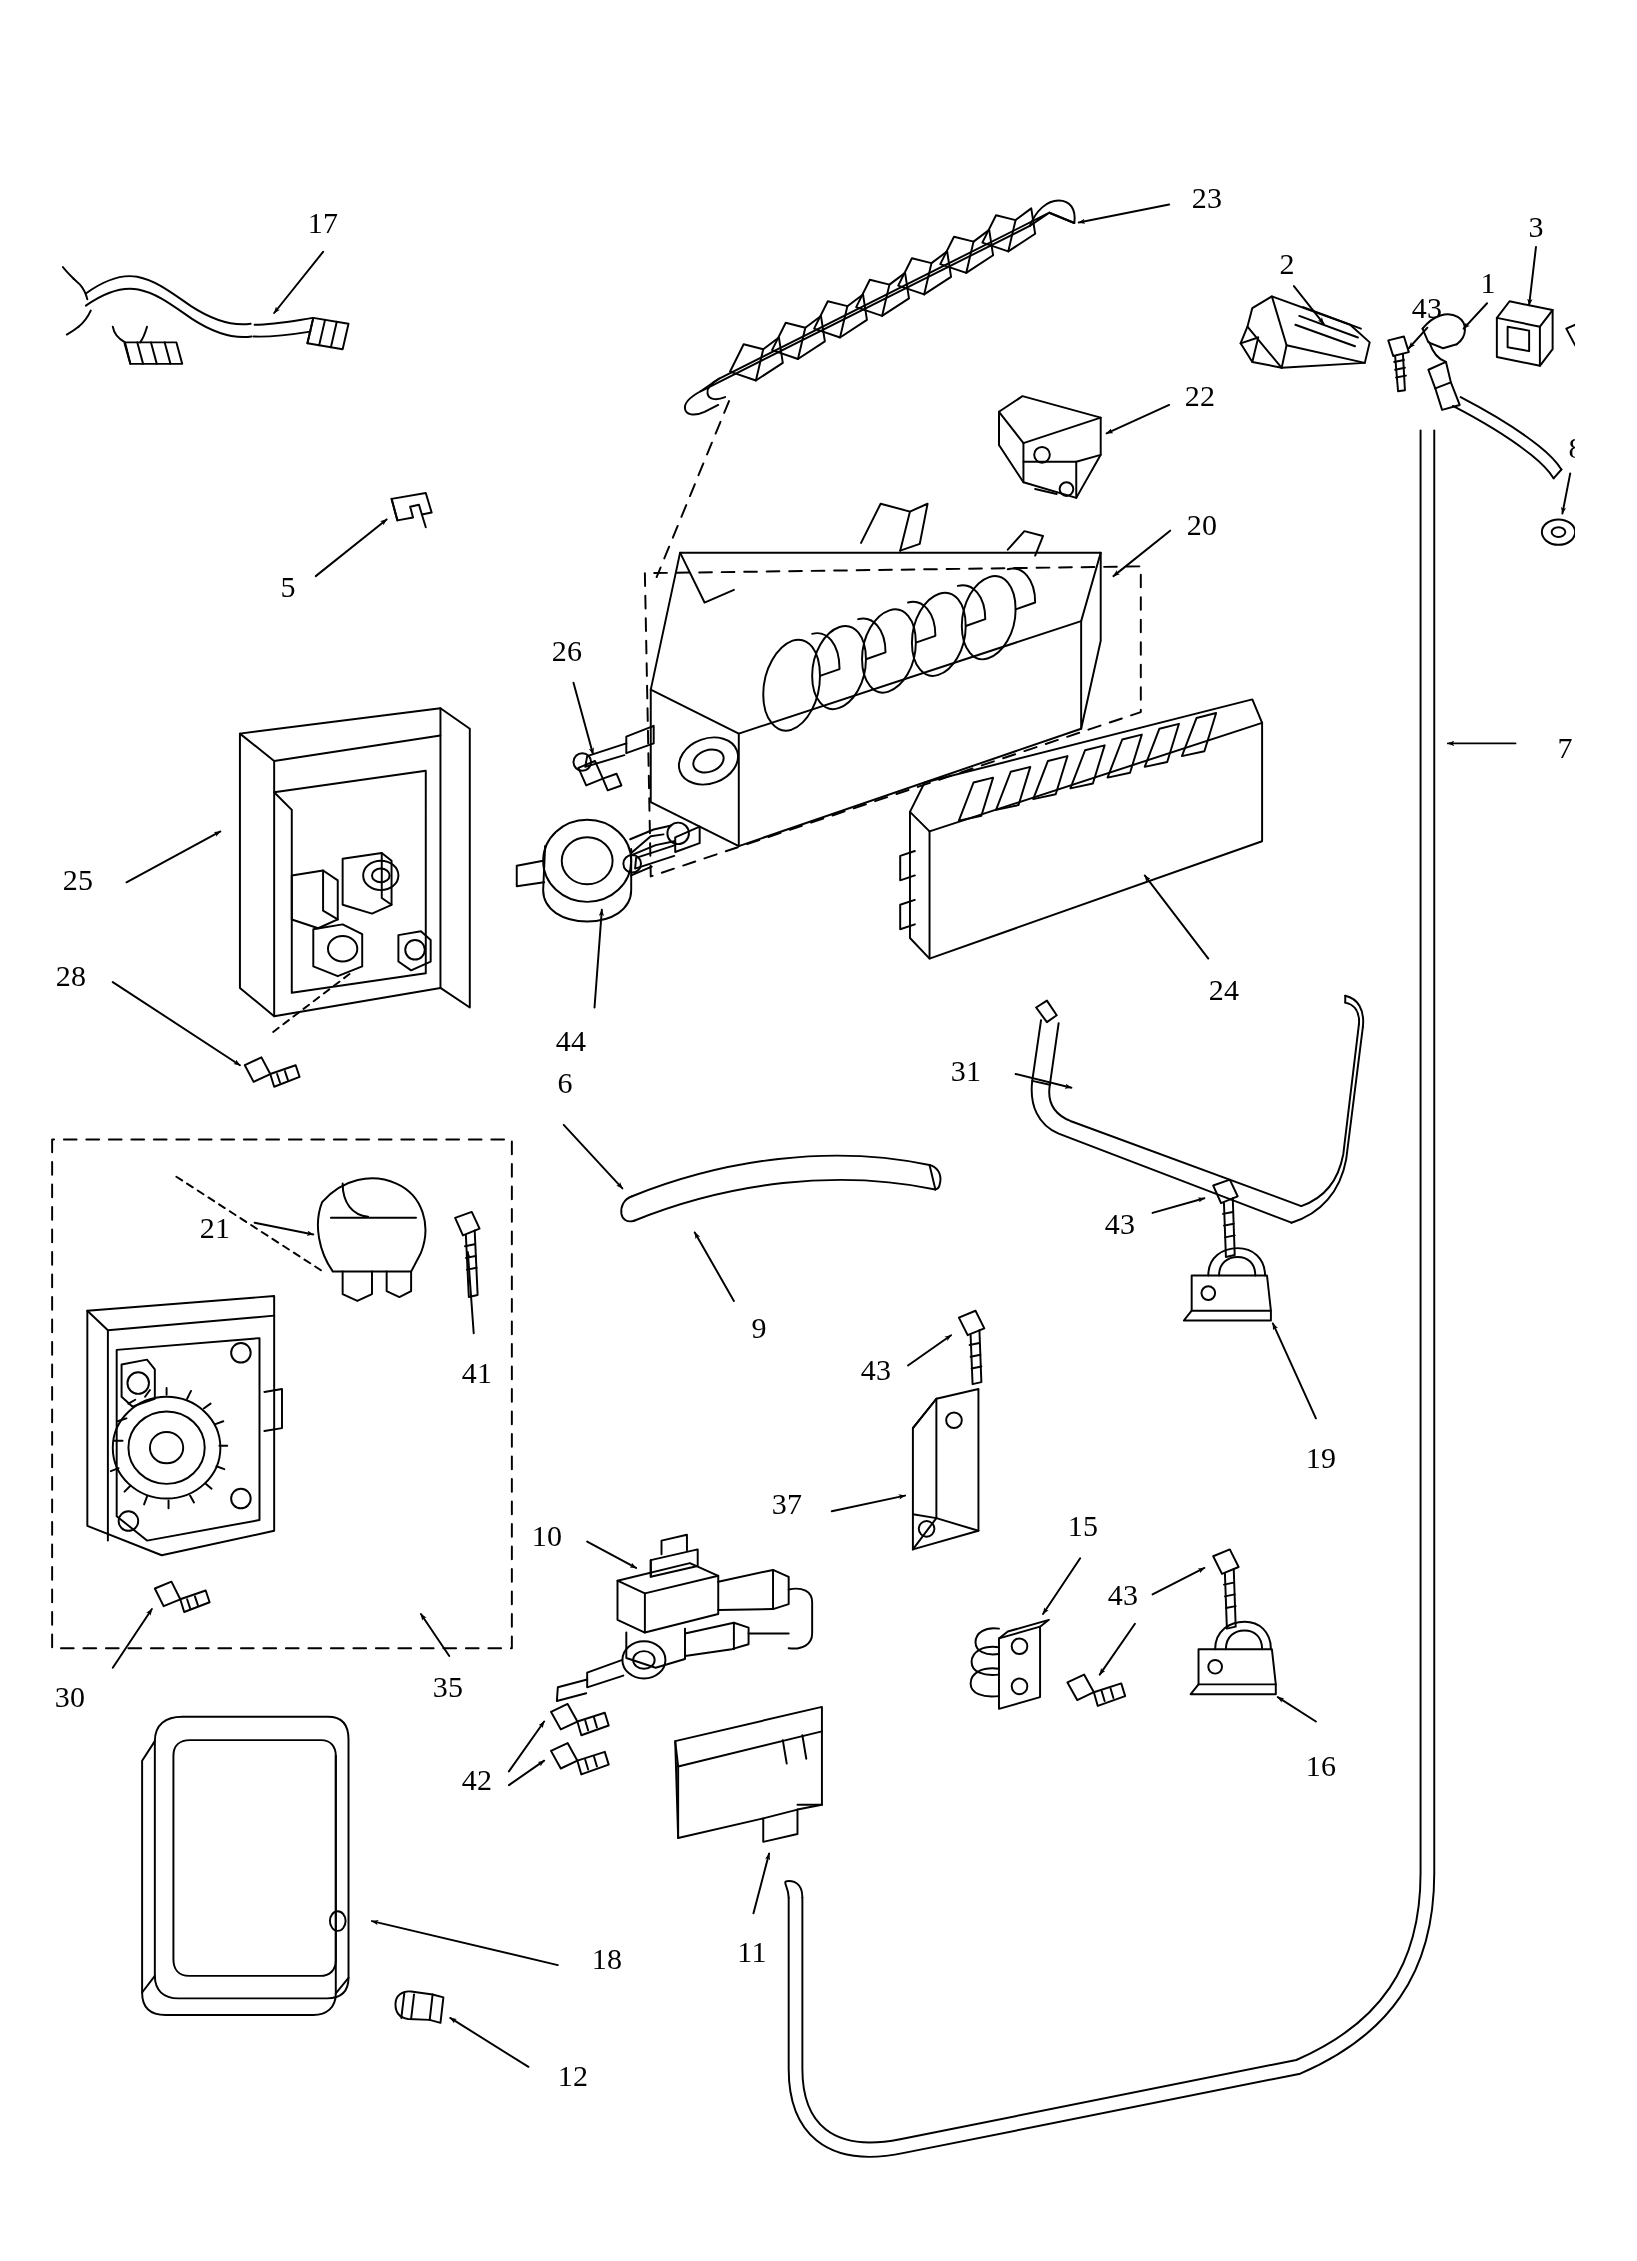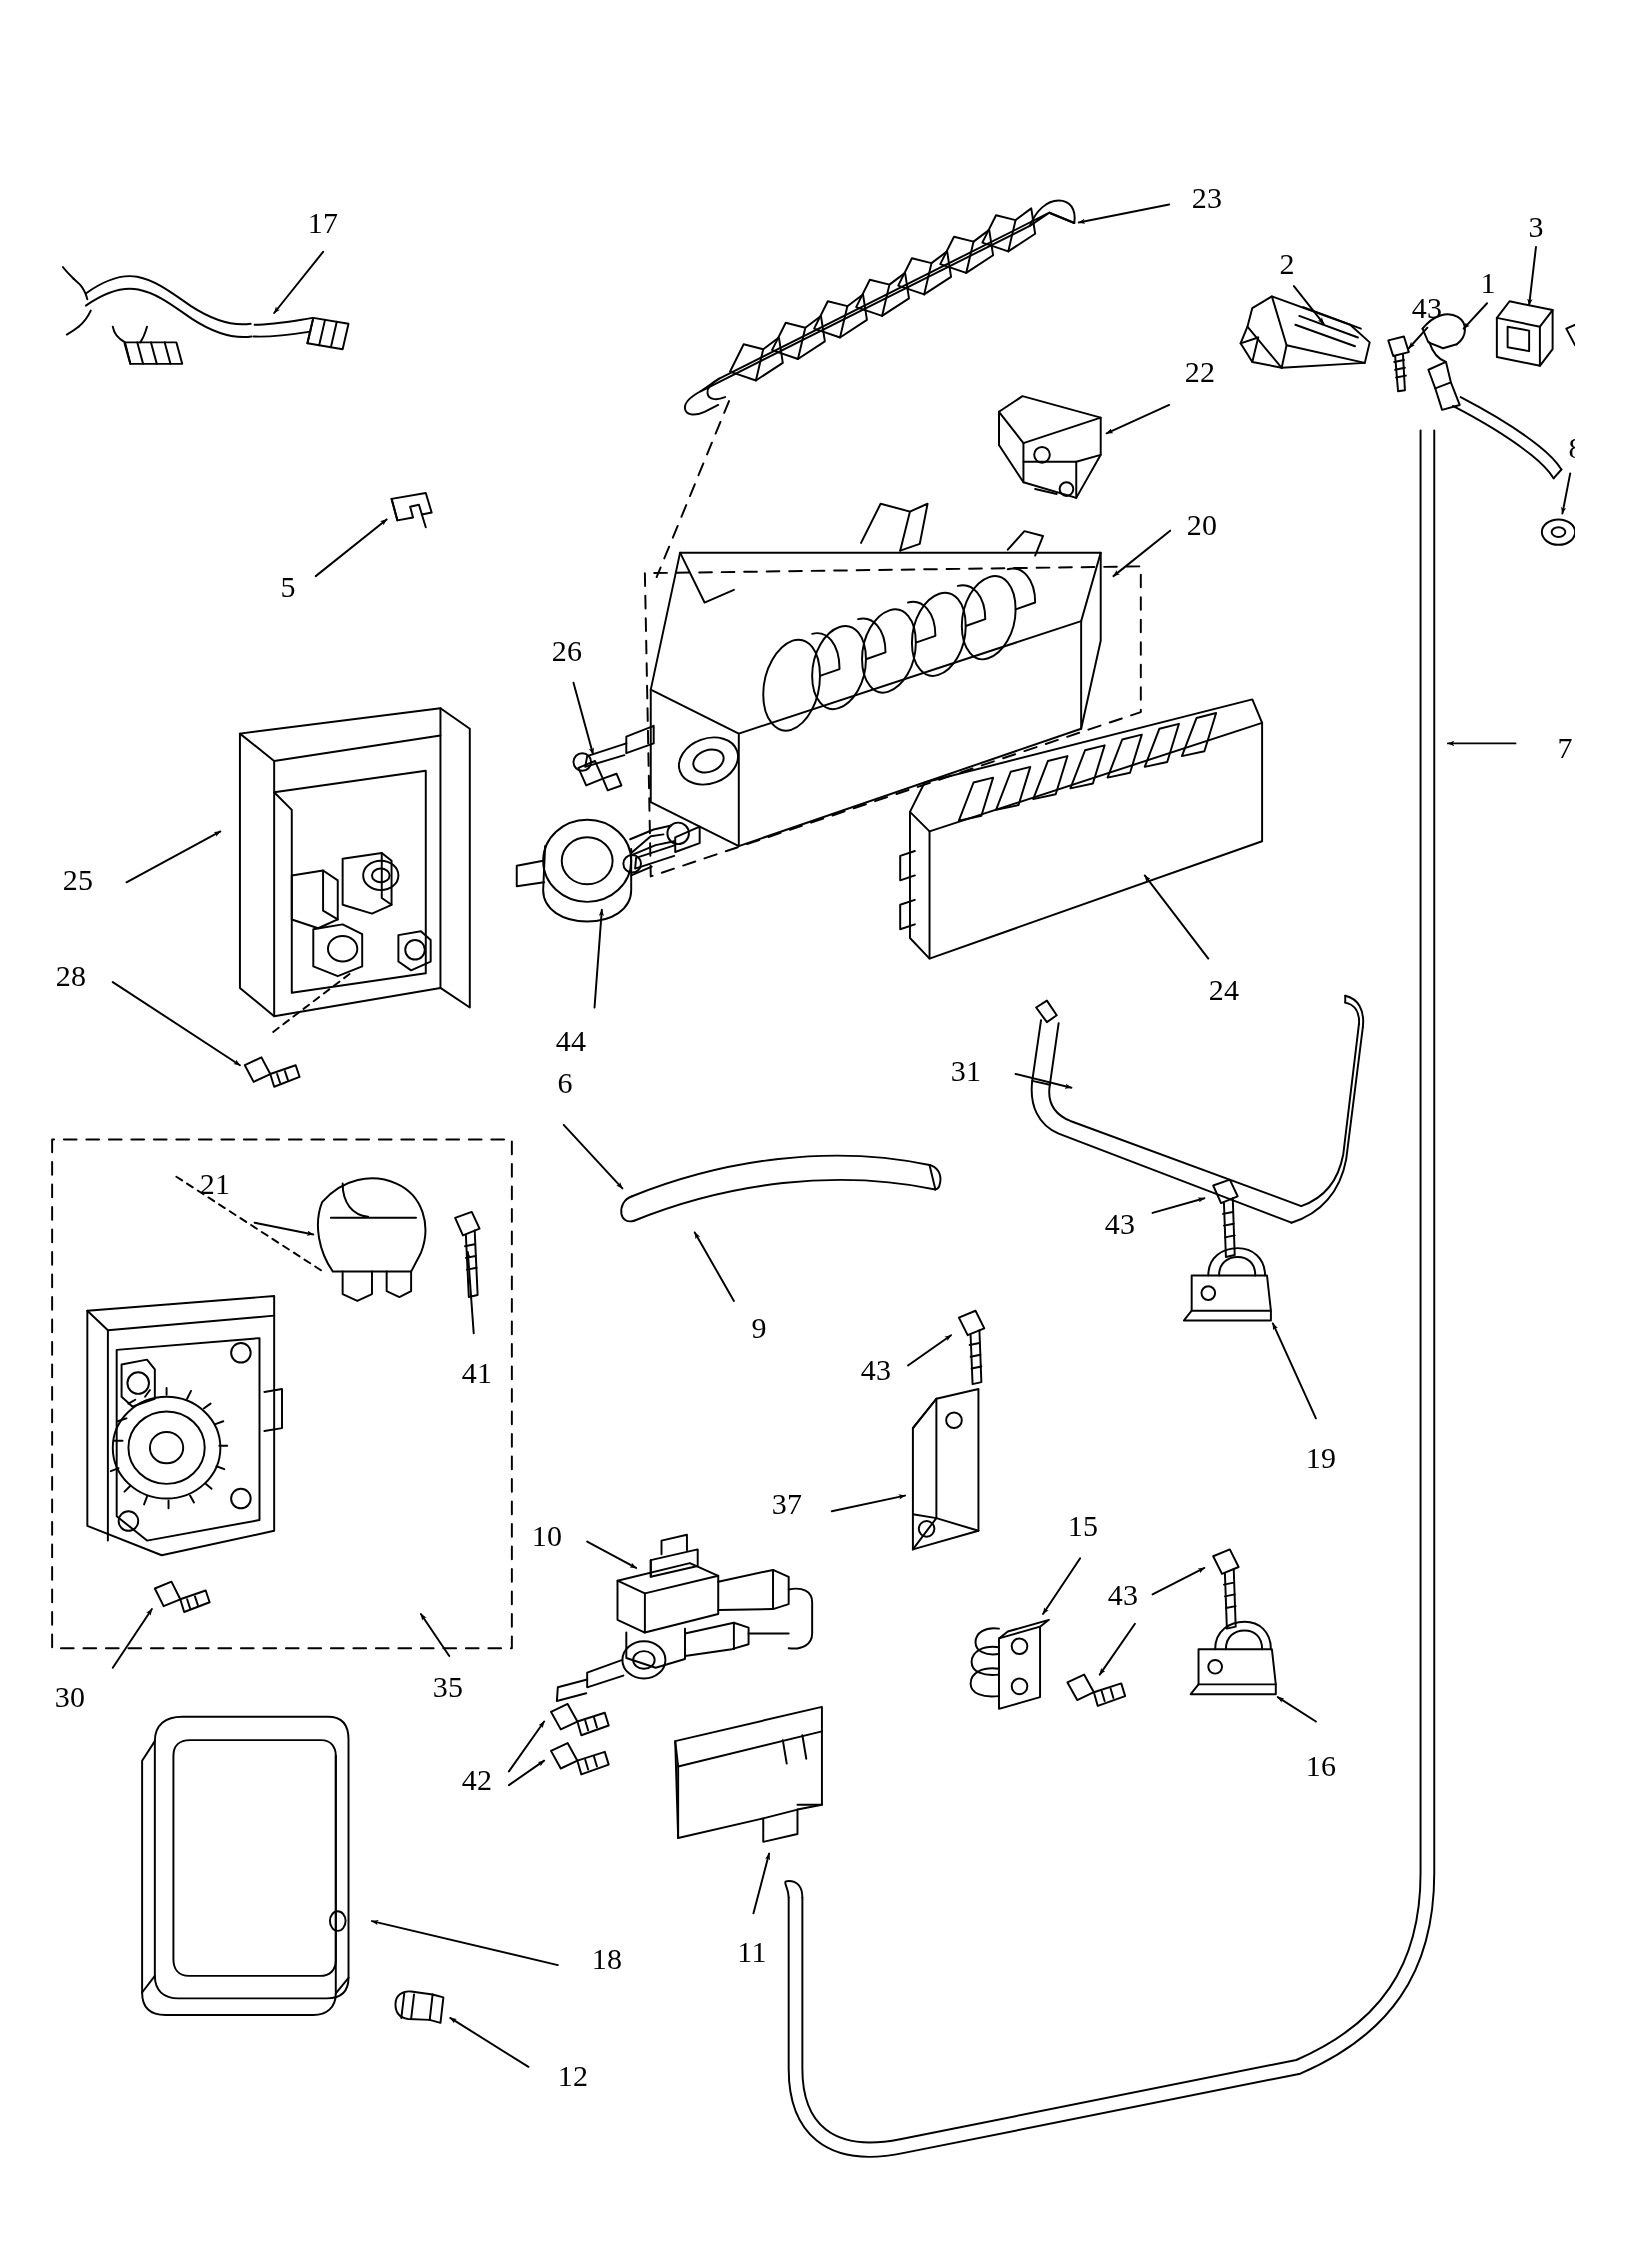--- a/index.html
+++ b/index.html
@@ -479,34 +479,34 @@
     </g>
   </svg>
 
   <div class="callout" style="left:323px;  top:223px;">17</div>
   <div class="callout" style="left:1207px; top:198px;">23</div>
   <div class="callout" style="left:1287px; top:264px;">2</div>
   <div class="callout" style="left:1427px; top:308px;">43</div>
   <div class="callout" style="left:1488px; top:283px;">1</div>
   <div class="callout" style="left:1536px; top:227px;">3</div>
   <div class="callout" style="left:1591px; top:227px;">4</div>
-  <div class="callout" style="left:1200px; top:372px;">22</div>
+  <div class="callout" style="left:1200px; top:396px;">22</div>
   <div class="callout" style="left:1576px; top:448px;">8</div>
   <div class="callout" style="left:288px;  top:587px;">5</div>
   <div class="callout" style="left:1202px; top:525px;">20</div>
   <div class="callout" style="left:567px; top:651px;">26</div>
   <div class="callout" style="left:1565px; top:748px;">7</div>
   <div class="callout" style="left:78px;  top:880px;">25</div>
   <div class="callout" style="left:71px;  top:976px;">28</div>
   <div class="callout" style="left:1224px; top:990px;">24</div>
   <div class="callout" style="left:571px; top:1041px;">44</div>
   <div class="callout" style="left:565px; top:1083px;">6</div>
   <div class="callout" style="left:966px; top:1071px;">31</div>
   <div class="callout" style="left:1120px; top:1224px;">43</div>
-  <div class="callout" style="left:215px;  top:1184px;">21</div>
+  <div class="callout" style="left:215px;  top:1228px;">21</div>
   <div class="callout" style="left:477px;  top:1367px;margin-top:6px;">41</div>
   <div class="callout" style="left:759px; top:1328px;">9</div>
   <div class="callout" style="left:1321px; top:1458px;">19</div>
   <div class="callout" style="left:876px; top:1370px;">43</div>
   <div class="callout" style="left:787px; top:1504px;">37</div>
   <div class="callout" style="left:547px; top:1536px;">10</div>
   <div class="callout" style="left:1083px; top:1526px;">15</div>
   <div class="callout" style="left:1123px; top:1595px;">43</div>
   <div class="callout" style="left:70px;  top:1697px;">30</div>
   <div class="callout" style="left:448px;  top:1687px;">35</div>

